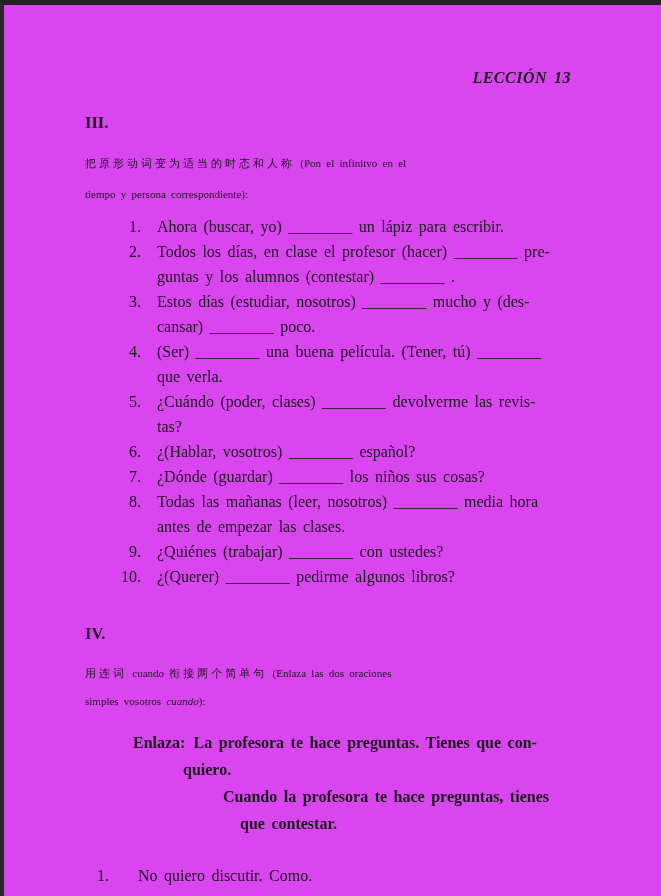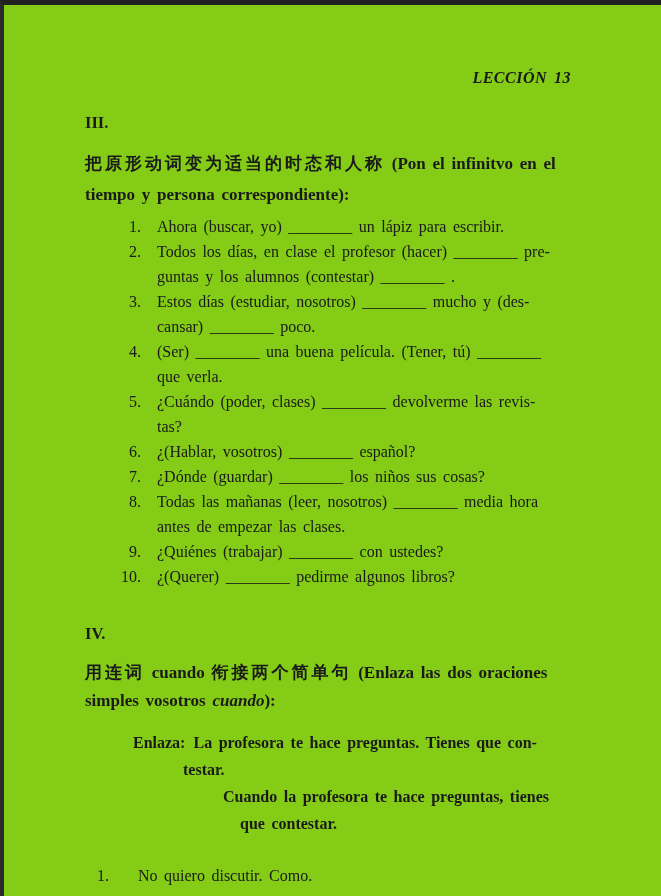--- a/index.html
+++ b/index.html
@@ -2,21 +2,21 @@
 <html><head>
 <meta charset="utf-8">
 <style>
   html, body {
     margin: 0; padding: 0;
     background: #e8e8e8;
   }
   .page {
     position: relative;
     width: 661px; height: 896px;
-    background: #84cc16;
+    background: #d946ef;
     overflow: hidden;
     box-sizing: border-box;
     border-top: 5px solid #222222;
     border-left: 4px solid #2a2a2a;
     font-family: "Liberation Serif", "DejaVu Serif", serif;
     color: #1a1a1a;
     font-size: 16px;
     word-spacing: 2.5px;
   }
   .content {
@@ -33,22 +33,22 @@
   }
   
   .sec-row { display: flex; margin-top: 0; flex-direction: column; }
   .sec-label {
     flex: 0 0 35px;
     font-weight: bold;
     font-size: 16.5px;
   }
   .sec-heading {
     flex: 1;
-    font-weight: bold;
-    font-size: 17px;
+    font-weight: normal;
+    font-size: 11px;
     line-height: 31px;
   }
   .sec4 .sec-heading { line-height: 28px; }
   .zh { letter-spacing: 3px; }
   .it { font-style: italic; }
   .sec3 { margin-top: 26px; }
   .sec4 { margin-top: 35px; }
   
   .xlist { margin: 4px 0 0 18px; }
   .item { display: flex; line-height: 25px; }
@@ -149,21 +149,21 @@
     </div>
 
     <div class="sec4">
       <div class="sec-row">
         <div class="sec-label">IV.</div>
         <div class="sec-heading"><span class="zh">用连词</span><span> cuando </span><span class="zh">衔接两个简单句</span><span> (Enlaza las dos oraciones</span><br><span>simples vosotros </span><span class="it">cuando</span><span>):</span></div>
       </div>
 
       <div class="ejemplo">
         <div class="ej-line1"><span class="ej-label">Enlaza:</span><span>La profesora te hace preguntas. Tienes que con-</span></div>
-        <div class="ej-line2">testar.</div>
+        <div class="ej-line2">quiero.</div>
         <div class="ej-line3">Cuando la profesora te hace preguntas, tienes</div>
         <div class="ej-line4">que contestar.</div>
       </div>
 
       <div class="xlist xlist-b">
         <div class="item">
             <span class="num">1.</span>
             <span class="itext">No quiero discutir. Como.</span>
           </div>
       </div>

